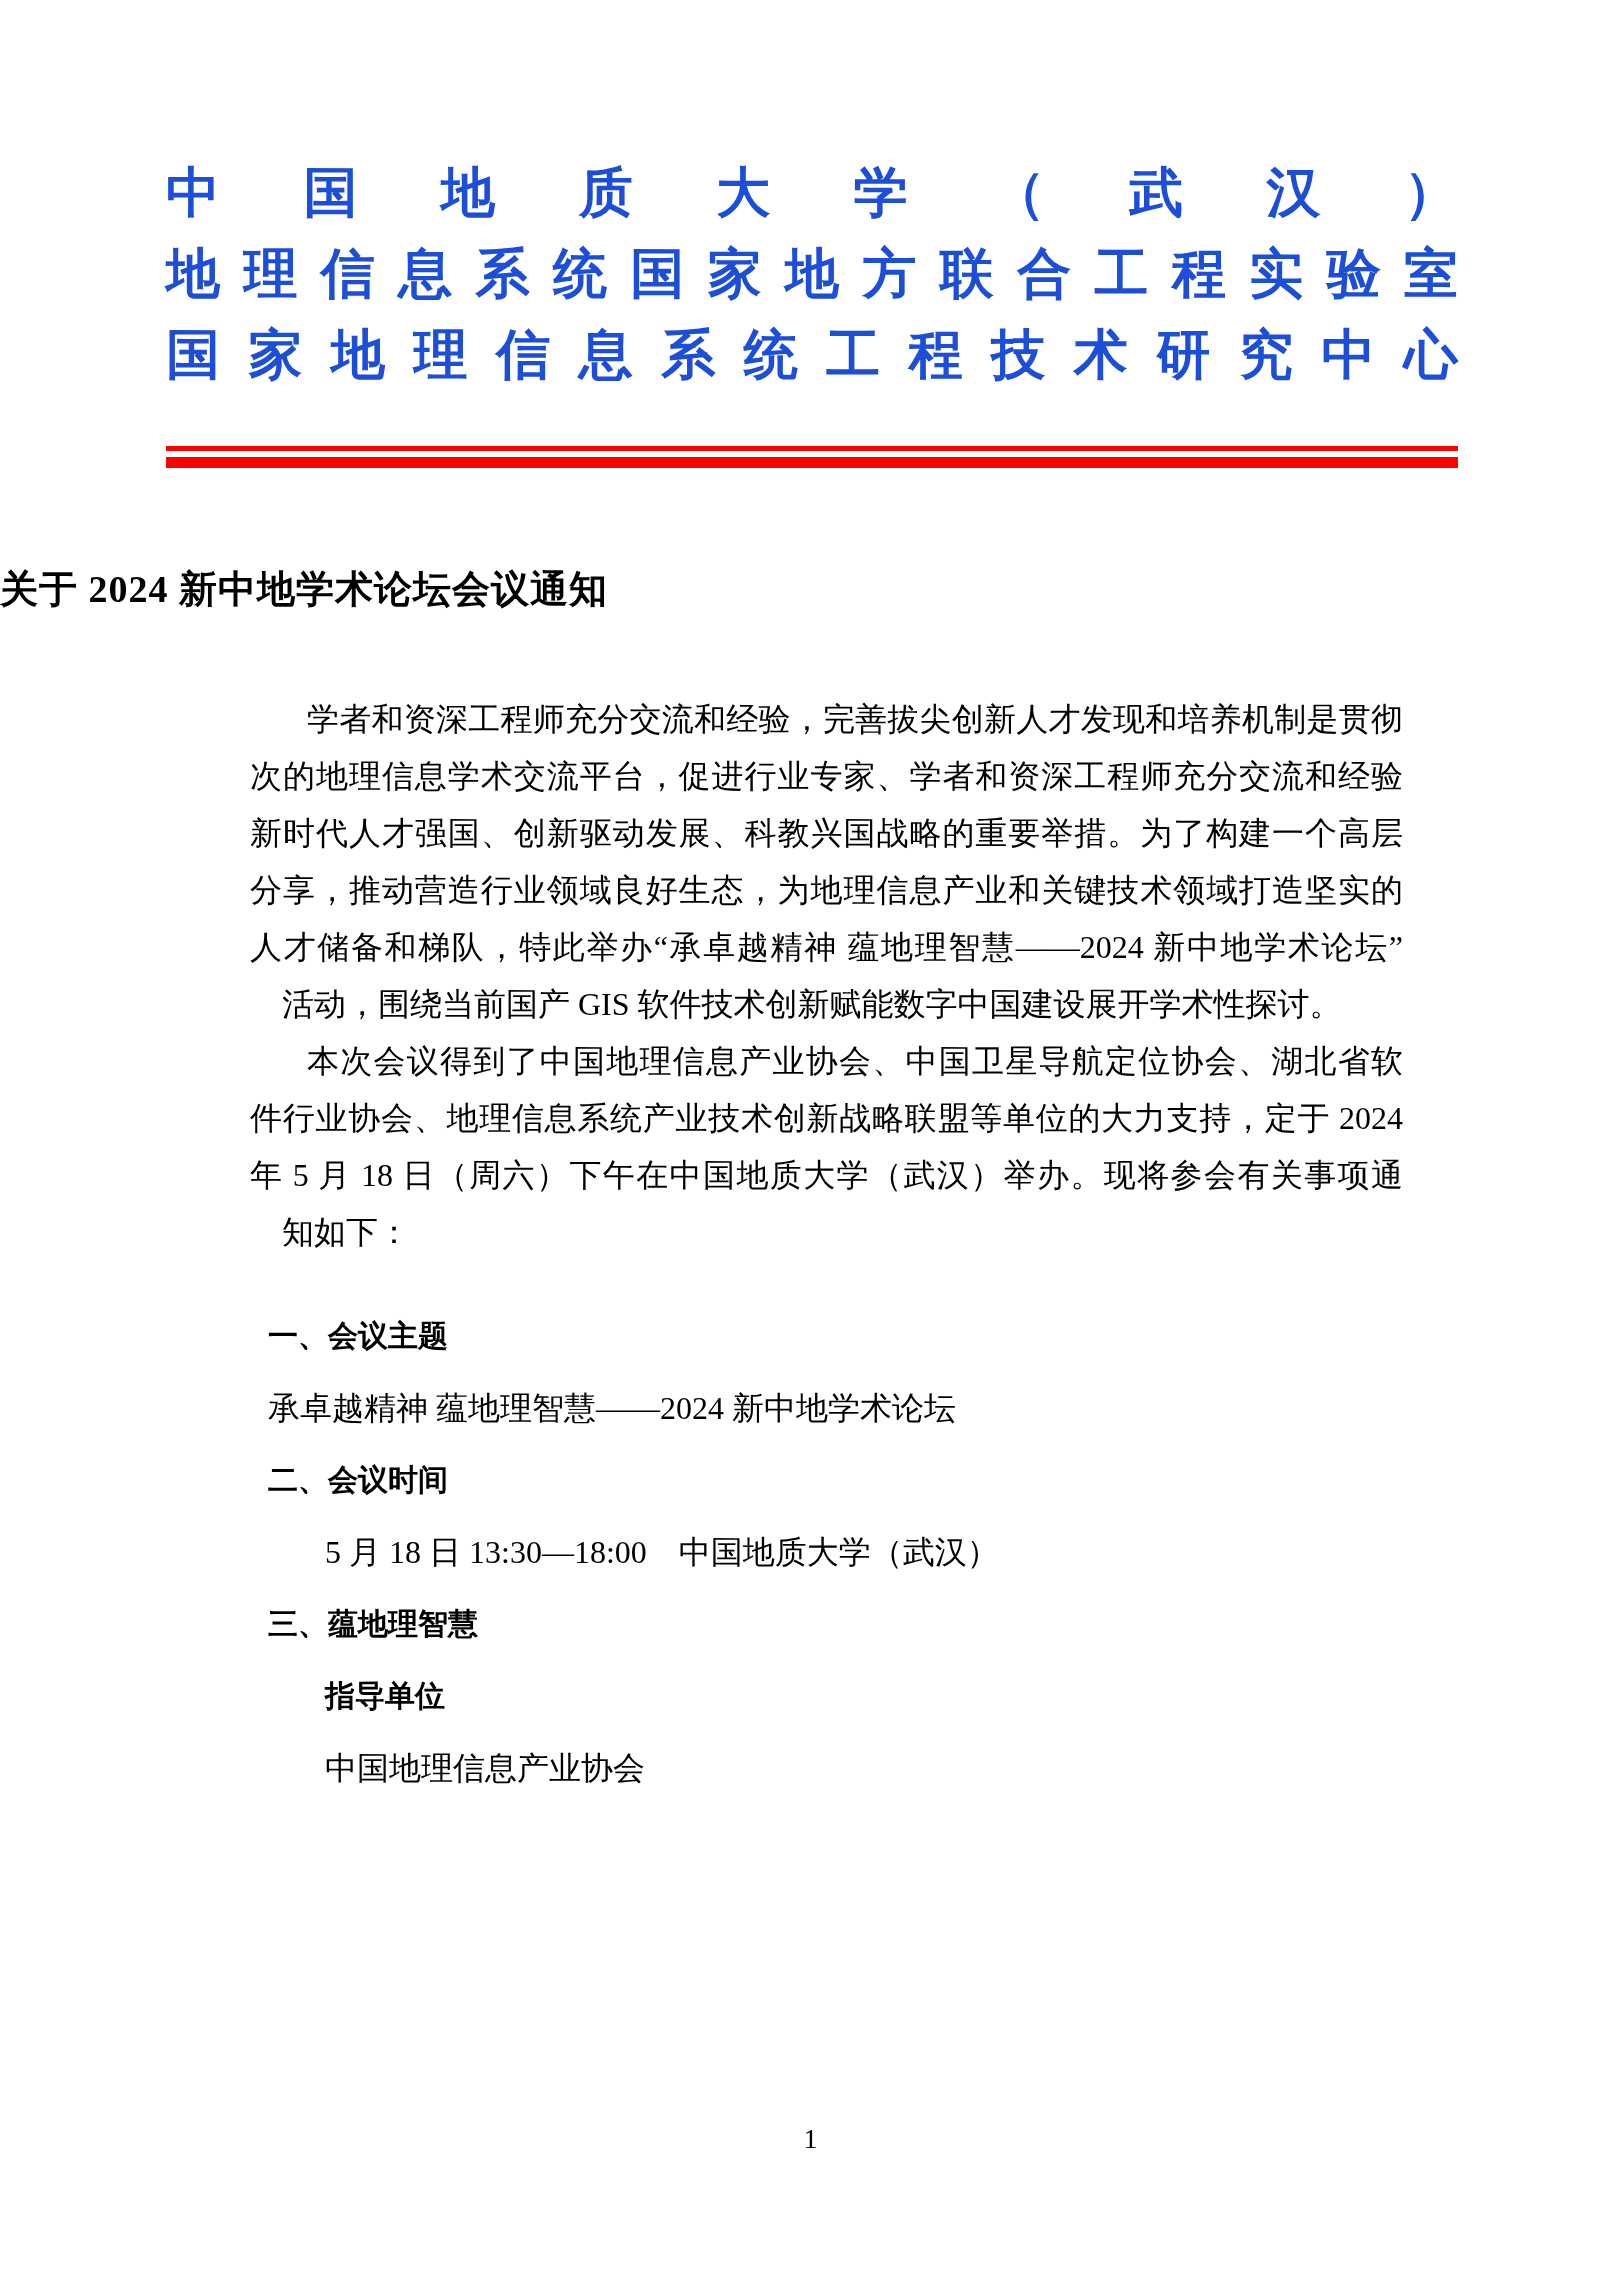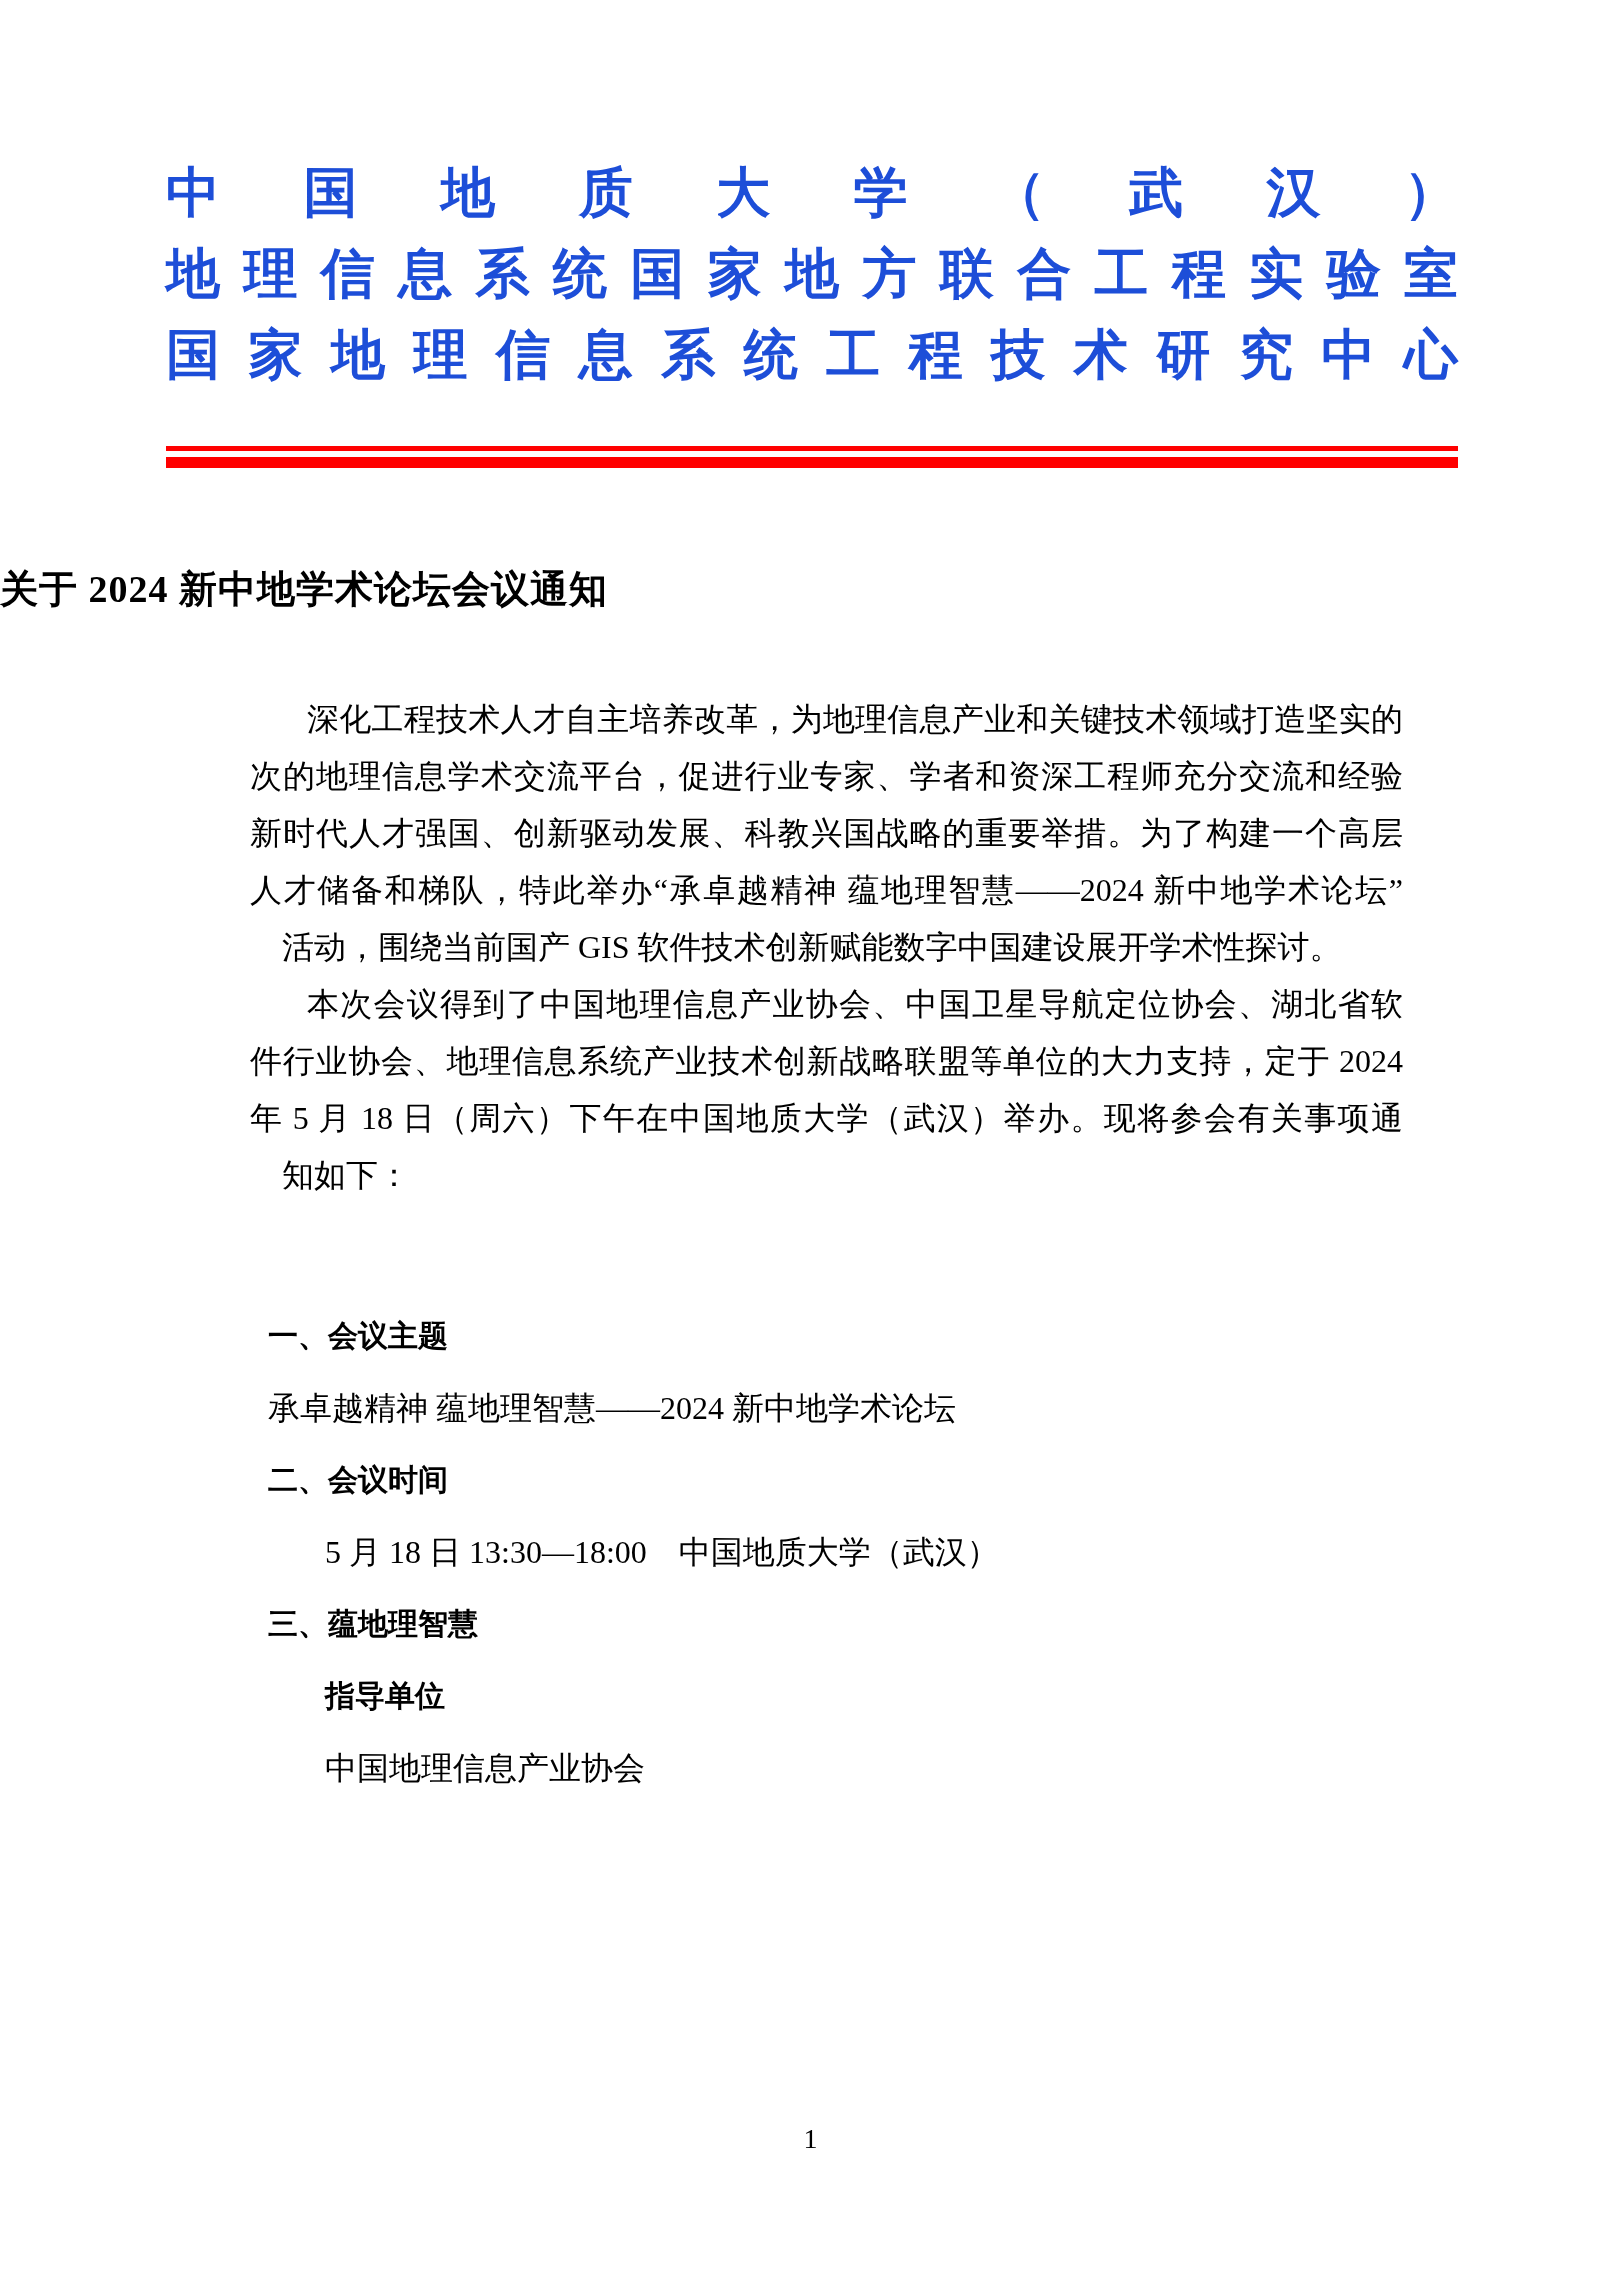--- a/index.html
+++ b/index.html
@@ -112,23 +112,24 @@
   <div class="double-rule">
     <div class="rule-thin"></div>
     <div class="rule-gap"></div>
     <div class="rule-thick"></div>
   </div>
 
   <div class="doc-title">关于 2024 新中地学术论坛会议通知</div>
 
   <div class="body-text">
     <div>
-      <div class="para-line pl-indent">深化工程技术人才自主培养改革，为地理信息产业和关键技术领域打造坚实的</div>
+      <div class="para-line pl-indent">学者和资深工程师充分交流和经验，完善拔尖创新人才发现和培养机制是贯彻</div>
       <div class="para-line">次的地理信息学术交流平台，促进行业专家、学者和资深工程师充分交流和经验</div>
       <div class="para-line">新时代人才强国、创新驱动发展、科教兴国战略的重要举措。为了构建一个高层</div>
+      <div class="para-line">分享，推动营造行业领域良好生态，为地理信息产业和关键技术领域打造坚实的</div>
       <div class="para-line">人才储备和梯队，特此举办“承卓越精神 蕴地理智慧——2024 新中地学术论坛”</div>
       <div class="para-line pl-last">活动，围绕当前国产 GIS 软件技术创新赋能数字中国建设展开学术性探讨。</div>
     </div>
     <div>
       <div class="para-line pl-indent">本次会议得到了中国地理信息产业协会、中国卫星导航定位协会、湖北省软</div>
       <div class="para-line">件行业协会、地理信息系统产业技术创新战略联盟等单位的大力支持，定于 2024</div>
       <div class="para-line">年 5 月 18 日（周六）下午在中国地质大学（武汉）举办。现将参会有关事项通</div>
       <div class="para-line pl-last">知如下：</div>
     </div>
   </div>

